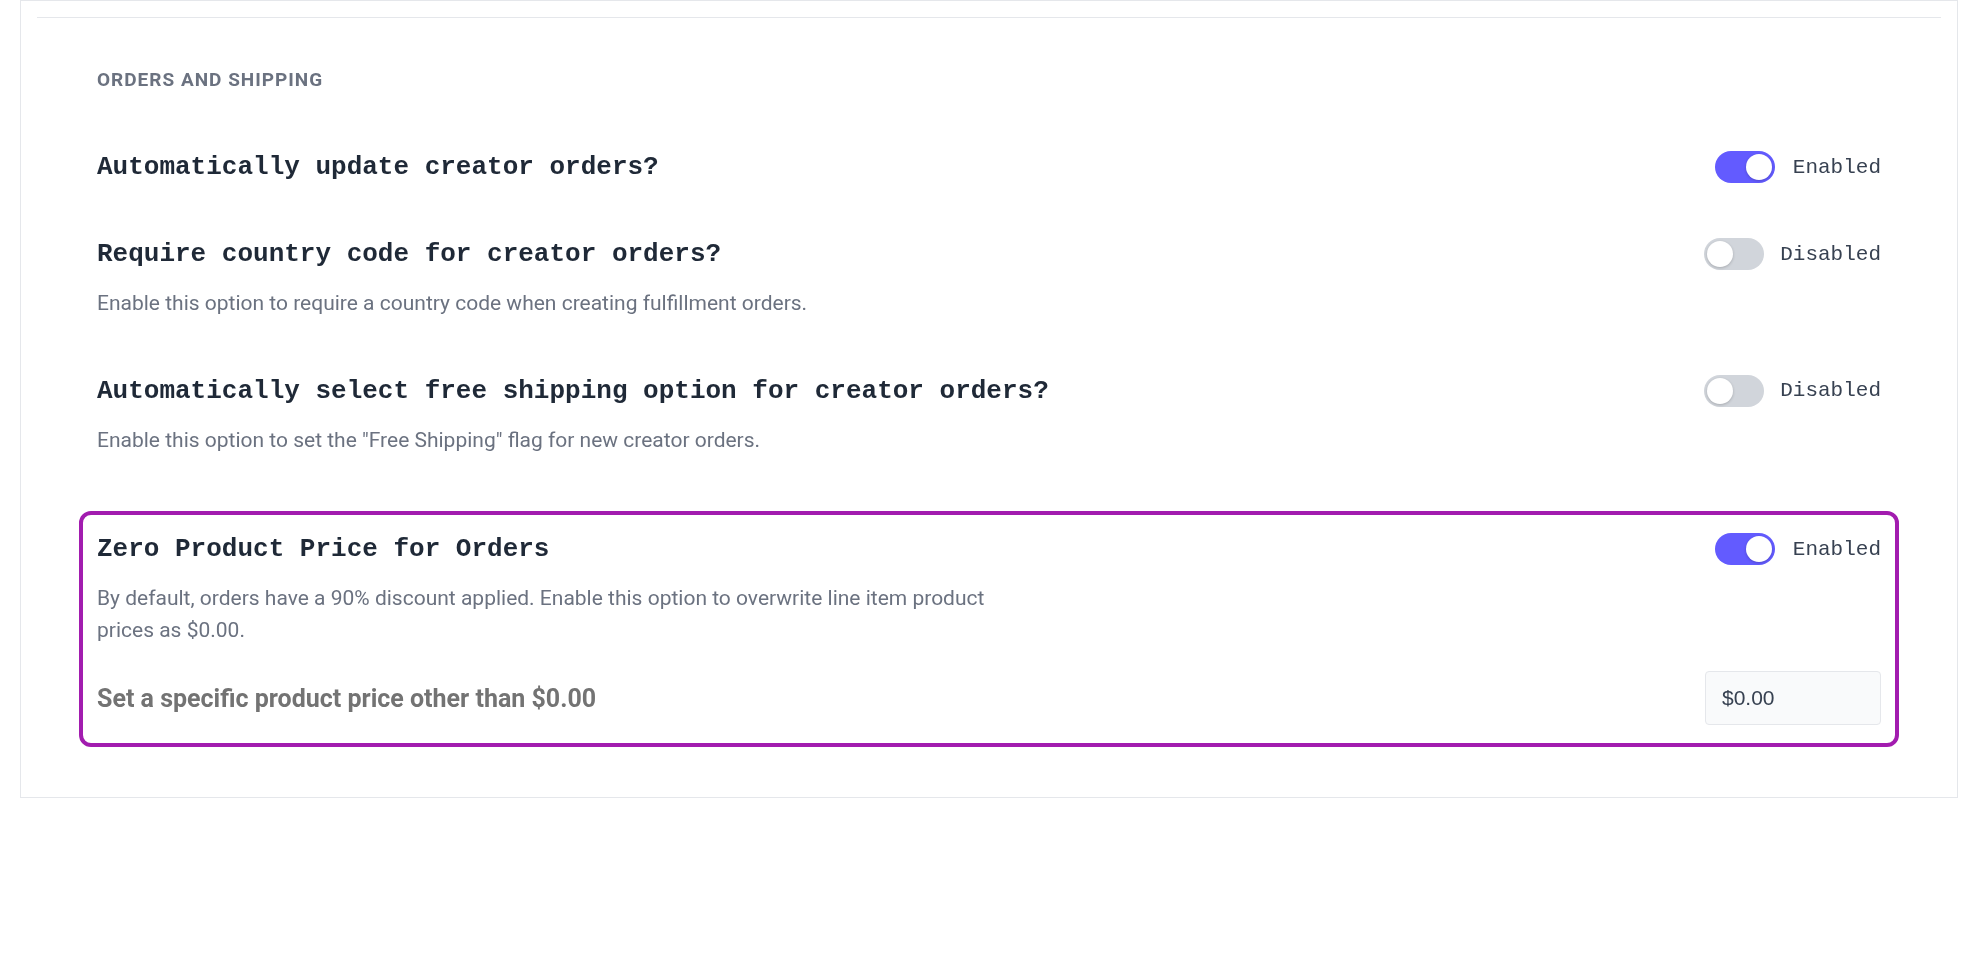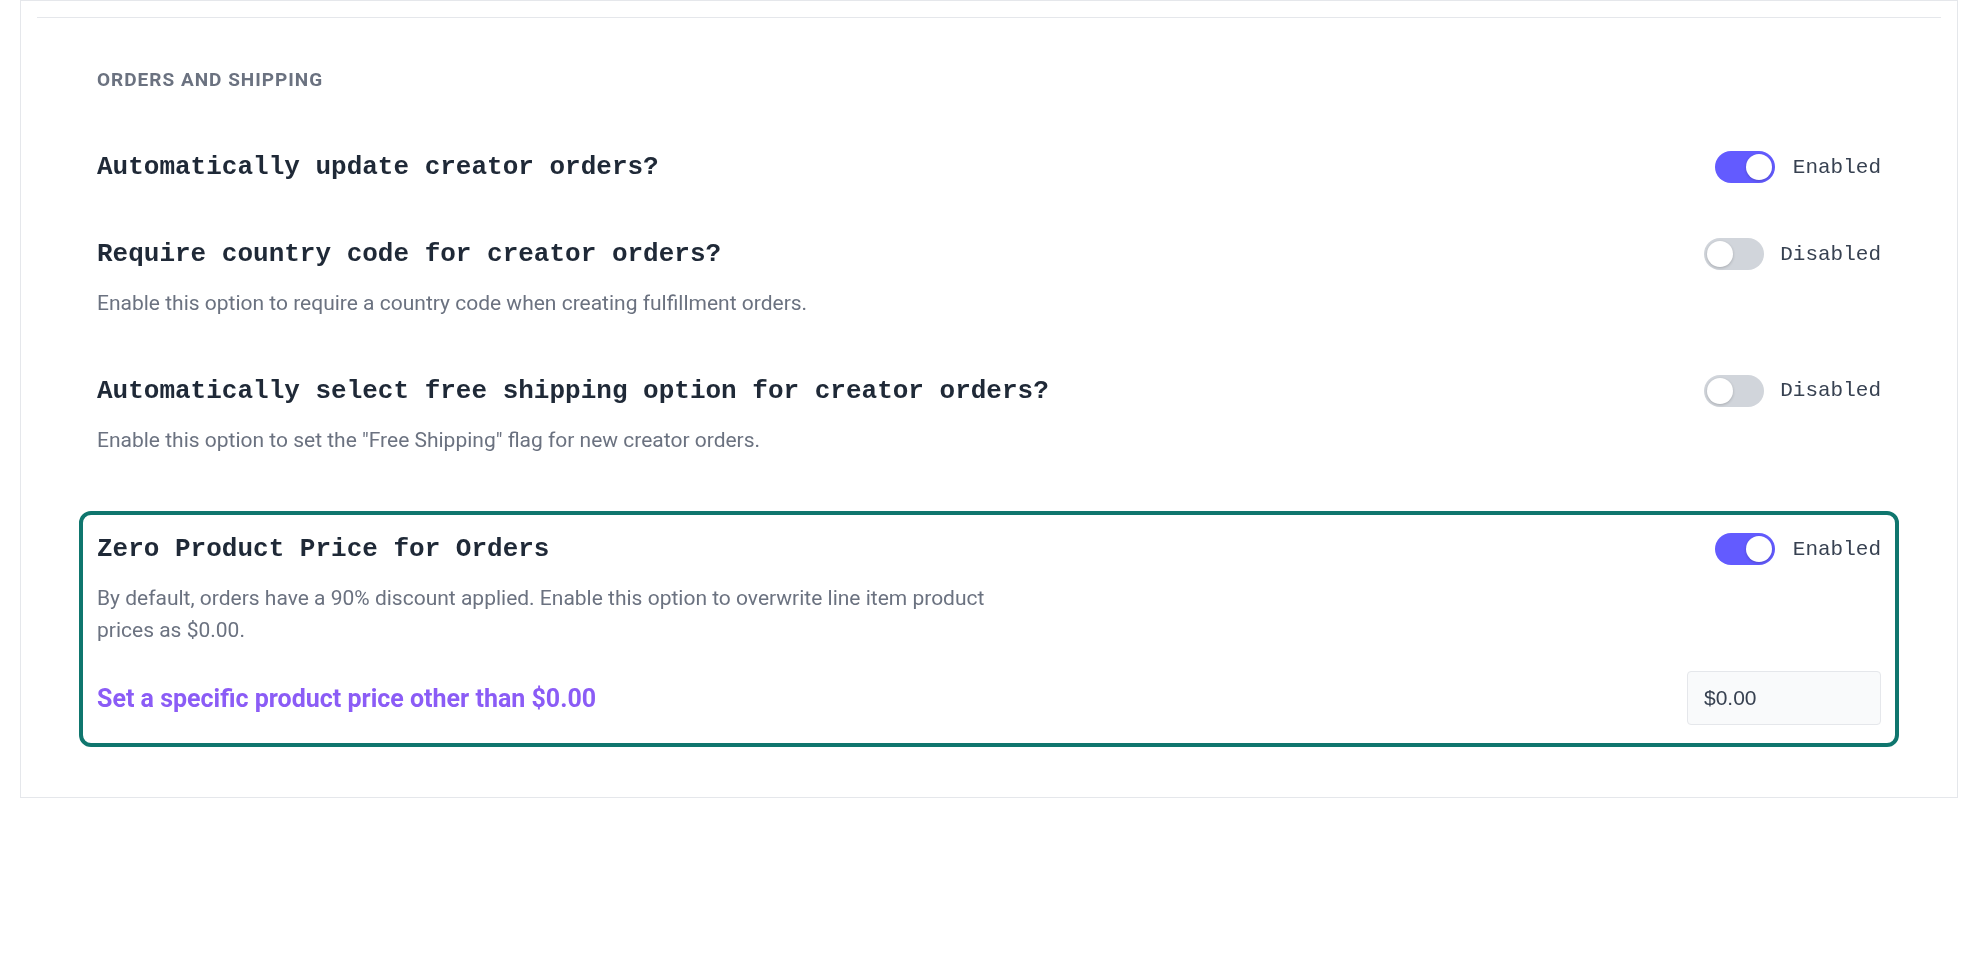--- a/index.html
+++ b/index.html
@@ -82,49 +82,49 @@
     }
     .toggle-off .toggle-knob {
       left: 3px;
     }
     .toggle-label {
       font-size: 21px;
       color: #374151;
       min-width: 90px;
     }
     .highlight-box {
-      border: 4px solid #0f766e;
+      border: 4px solid #a21caf;
       border-radius: 12px;
       padding: 18px 14px 18px 14px;
       margin: 4px -18px;
     }
     .highlight-box .setting-row {
       margin-bottom: 25px;
     }
     .highlight-box .setting-row:last-child {
       margin-bottom: 0;
     }
     .price-row {
       display: flex;
       justify-content: space-between;
       align-items: center;
     }
     .price-label {
       font-size: 25px;
       font-weight: 700;
-      color: #8b5cf6;
+      color: #737373;
     }
     .price-input {
       font-size: 21px;
       padding: 14px 16px;
       border: 1px solid #e5e7eb;
       border-radius: 4px;
       background: #f9fafb;
       color: #374151;
-      width: 194px;
+      width: 176px;
     }
     .top-divider {
       border-top: 1px solid #e5e7eb;
       margin-bottom: 0;
     }
   </style>
 </head>
 <body>
 
 <div class="container">

